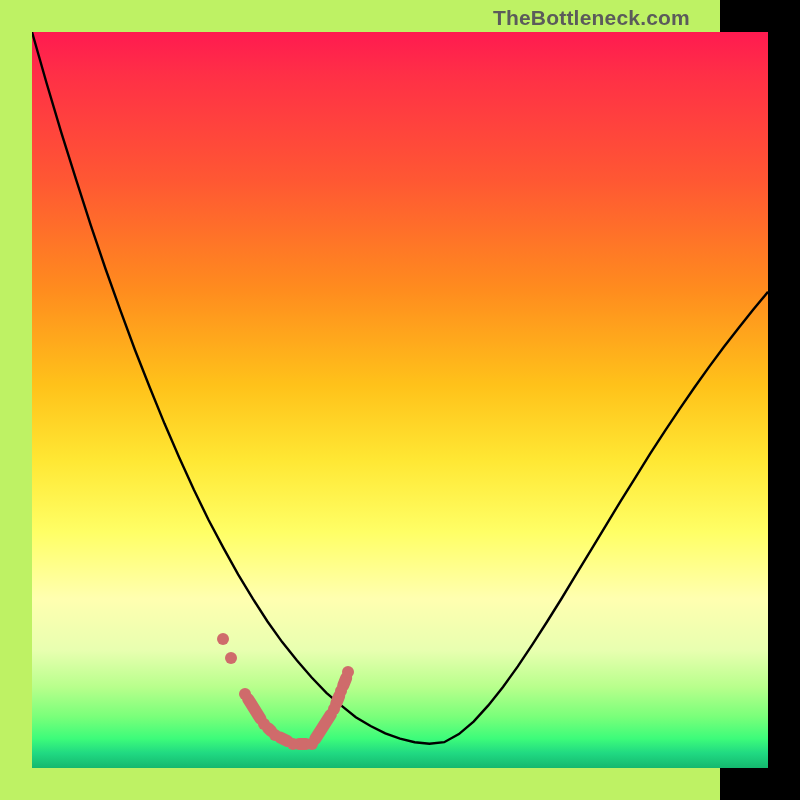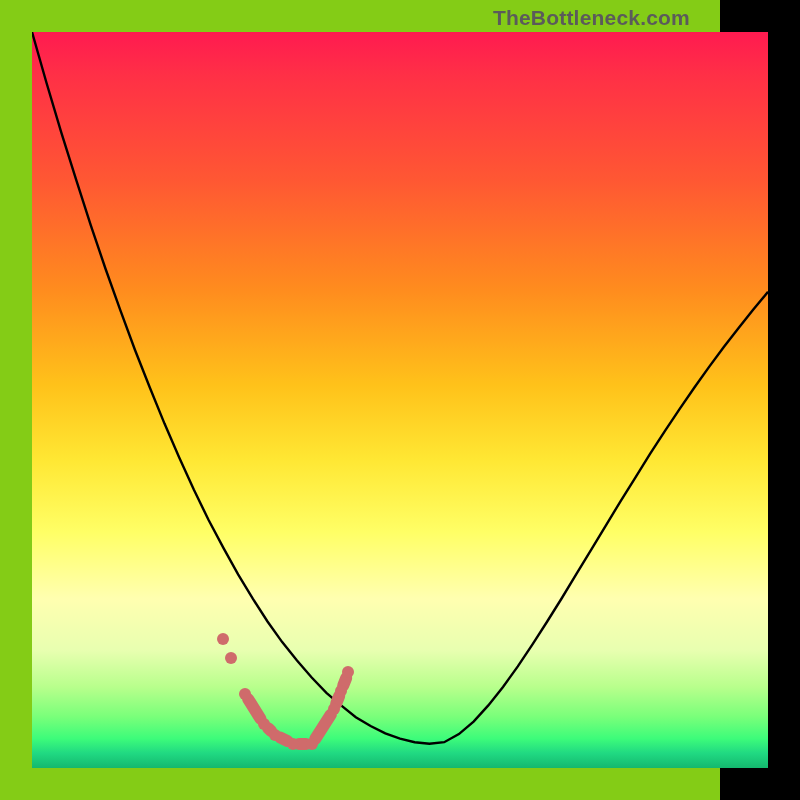--- a/index.html
+++ b/index.html
@@ -1,16 +1,16 @@
 <!DOCTYPE html>
 <html><head>
 <meta charset="utf-8">
 <style>
   html,body{margin:0;padding:0;width:800px;height:800px;background:#000;overflow:hidden}
-  .frame{position:absolute;left:0;top:0;width:720px;height:800px;background:#84cc16}
+  .frame{position:absolute;left:0;top:0;width:720px;height:800px;background:#bef264}
   .plot{position:absolute;left:32px;top:32px;width:736px;height:736px;overflow:hidden}
   .grad{position:absolute;left:0;top:0;width:100%;height:100%;
         background:linear-gradient(to bottom,
           #ff1a50 0%,
           #ff3046 6%,
           #ff5733 20%,
           #ff8c1e 35%,
           #ffc21a 48%,
           #ffe733 58%,
           #ffff66 68%,

